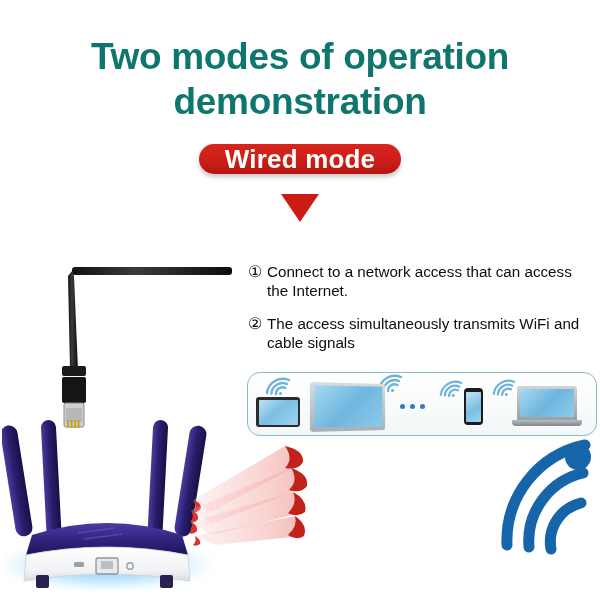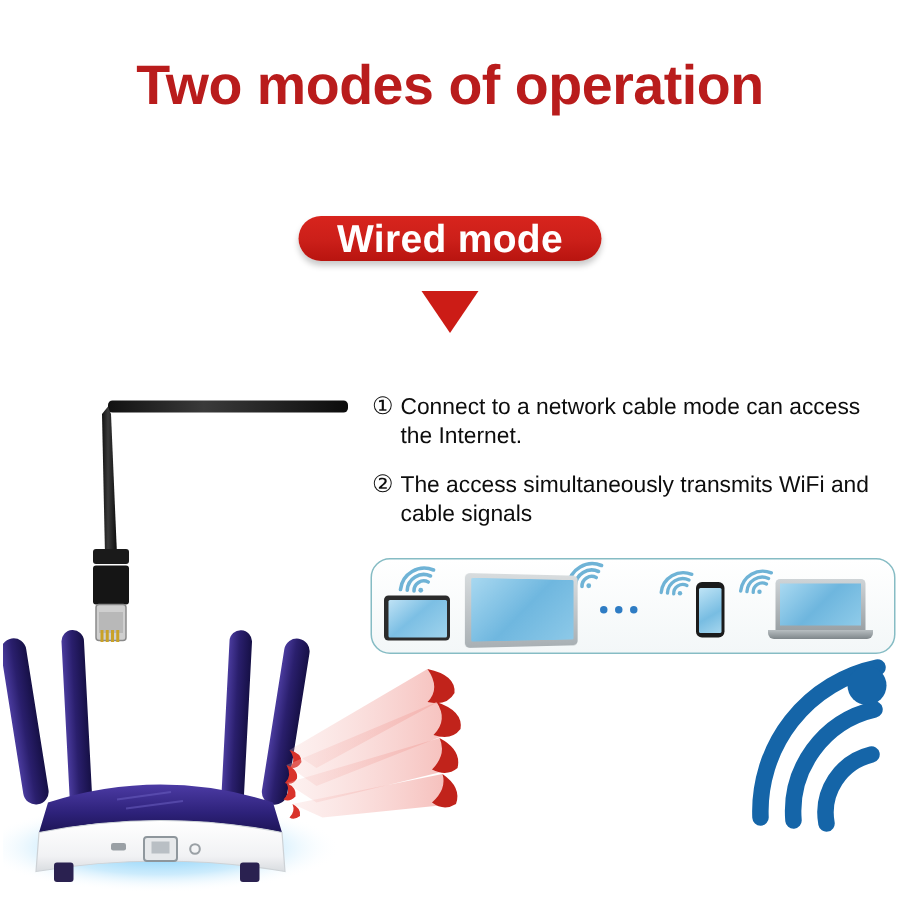--- a/index.html
+++ b/index.html
@@ -16,21 +16,21 @@
     background: #ffffff;
   }
 
   
   #title-block {
     position: absolute;
     left: 0;
     top: 34px;
     width: 600px;
     text-align: center;
-    color: #b91c1c;
+    color: #0f766e;
     font-weight: bold;
     font-size: 37px;
     line-height: 45px;
     letter-spacing: -0.3px;
   }
   #title-block .tline { display: block; }
 
   
   #mode-badge {
     position: absolute;
@@ -176,31 +176,32 @@
   #ethernet-cable { position: absolute; left: 0; top: 0; }
   #router-body { position: absolute; left: 0; top: 150px; }
   #red-beams { position: absolute; left: 185px; top: 440px; }
   #wifi-big { position: absolute; left: 493px; top: 433px; }
 </style>
 </head>
 <body>
 
 <div id="title-block">
   <span class="tline">Two modes of operation</span>
+  <span class="tline">demonstration</span>
 </div>
 
 <div id="mode-badge">
   <span>Wired mode</span>
 </div>
 <div id="badge-arrow"></div>
 
 <div id="bullet-list">
   <div class="bullet-row">
     <span class="bullet-marker">①</span>
-    <span class="bullet-text">Connect to a network cable mode can access the Internet.</span>
+    <span class="bullet-text">Connect to a network access that can access the Internet.</span>
   </div>
   <div class="bullet-row">
     <span class="bullet-marker">②</span>
     <span class="bullet-text">The access simultaneously transmits WiFi and cable signals</span>
   </div>
 </div>
 
 <div id="devices-panel">
 
   <svg class="mini-wifi" style="left:16px; top:3px;" width="28" height="20" viewBox="0 0 28 20">

